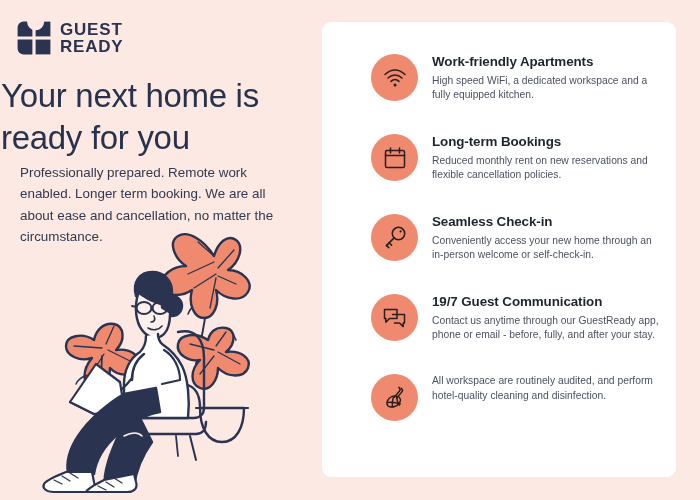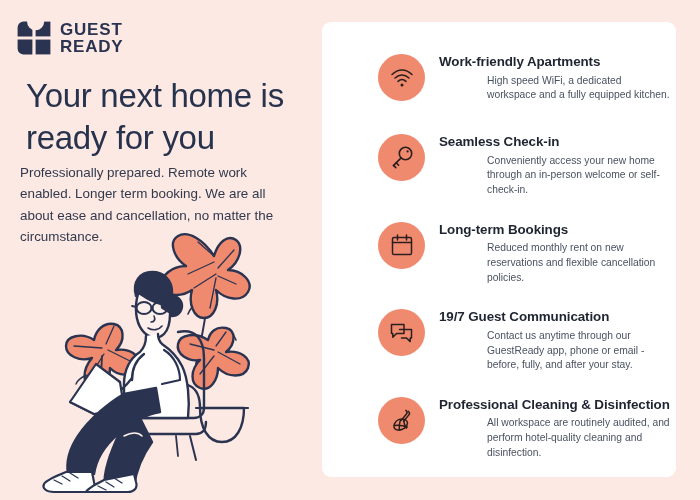--- a/index.html
+++ b/index.html
@@ -52,21 +52,21 @@
   .brand-wordmark span {
     font-family: "Liberation Sans", sans-serif;
     font-size: 17px;
     font-weight: 700;
     letter-spacing: 0.8px;
     color: #2a3350;
   }
 
   .headline {
     position: absolute;
-    left: 26px;
+    left: 1px;
     top: 75px;
     width: 290px;
     font-size: 33px;
     line-height: 1.27;
     font-weight: 300;
     letter-spacing: -0.3px;
     color: #27324c;
   }
 
   .subcopy {
@@ -95,21 +95,21 @@
     left: 322px;
     top: 22px;
     width: 354px;
     height: 455px;
     background: #ffffff;
     border-radius: 9px;
   }
 
   .feature-list {
     position: absolute;
-    left: 15px; top: 0;
+    left: 8px; top: 0;
     width: 100%;
     padding: 30px 0 0 15px;
   }
 
   .feature-row {
     display: flex;
     align-items: flex-start;
     gap: 14px;
     padding: 0 18px 0 26px;
     margin-bottom: 22px;
@@ -140,21 +140,20 @@
     line-height: 1.25;
     margin-bottom: 3px;
   }
 
   .feature-desc {
     font-size: 10.3px;
     font-weight: 400;
     line-height: 1.42;
     color: #4a5160;
     max-width: 250px;
-    margin-left: 48px;
   }
 </style>
 </head>
 <body>
 
 <div class="page">
 
   <div class="left-col">
 
     <div class="brand">
@@ -315,50 +314,50 @@
           </svg>
         </div>
         <div class="feature-text">
           <div class="feature-title">Work-friendly Apartments</div>
           <div class="feature-desc">High speed WiFi, a dedicated workspace and a fully equipped kitchen.</div>
         </div>
       </div>
 
       <div class="feature-row">
         <div class="feature-icon-wrap">
+          <svg width="26" height="26" viewBox="0 0 26 26">
+            <g fill="none" stroke="#2a1f1c" stroke-width="1.5" stroke-linecap="round" stroke-linejoin="round">
+              <rect x="3.5" y="5.5" width="19" height="17" rx="1.6"></rect>
+              <path d="M3.5 10.5 H22.5"></path>
+              <path d="M8.5 3 V8"></path>
+              <path d="M17.5 3 V8"></path>
+            </g>
+          </svg>
+        </div>
+        <div class="feature-text">
+          <div class="feature-title">Long-term Bookings</div>
+          <div class="feature-desc">Reduced monthly rent on new reservations and flexible cancellation policies.</div>
+        </div>
+      </div>
+
+      <div class="feature-row">
+        <div class="feature-icon-wrap">
           <svg width="27" height="27" viewBox="0 0 27 27">
             <g fill="none" stroke="#2a1f1c" stroke-width="1.6" stroke-linecap="round" stroke-linejoin="round">
               <circle cx="17.5" cy="9.5" r="6.2"></circle>
               <circle cx="19.6" cy="7.4" r="1.1" fill="#2a1f1c" stroke="none"></circle>
               <path d="M13.1 13.9 L5.4 21.6"></path>
               <path d="M8.2 18.8 L10.6 21.2"></path>
               <path d="M5.6 21.4 L7.8 23.6"></path>
             </g>
           </svg>
         </div>
         <div class="feature-text">
           <div class="feature-title">Seamless Check-in</div>
           <div class="feature-desc">Conveniently access your new home through an in-person welcome or self-check-in.</div>
-        </div>
-      </div>
-
-      <div class="feature-row">
-        <div class="feature-icon-wrap">
-          <svg width="26" height="26" viewBox="0 0 26 26">
-            <g fill="none" stroke="#2a1f1c" stroke-width="1.5" stroke-linecap="round" stroke-linejoin="round">
-              <rect x="3.5" y="5.5" width="19" height="17" rx="1.6"></rect>
-              <path d="M3.5 10.5 H22.5"></path>
-              <path d="M8.5 3 V8"></path>
-              <path d="M17.5 3 V8"></path>
-            </g>
-          </svg>
-        </div>
-        <div class="feature-text">
-          <div class="feature-title">Long-term Bookings</div>
-          <div class="feature-desc">Reduced monthly rent on new reservations and flexible cancellation policies.</div>
         </div>
       </div>
 
       <div class="feature-row">
         <div class="feature-icon-wrap">
           <svg width="27" height="27" viewBox="0 0 27 27">
             <g fill="none" stroke="#2a1f1c" stroke-width="1.5" stroke-linecap="round" stroke-linejoin="round">
               <path d="M3.5 5.5 H16 V14.5 H8.5 L4.8 18.2 V14.5 H3.5 Z"></path>
               <path d="M11.5 10.5 H23.5 V19 H22.2 V22.6 L18.5 19 H13.5"></path>
             </g>
@@ -378,21 +377,20 @@
               <path d="M17.9 3.4 C19.2 4.5 19.4 5.9 18.5 7.0 L13.3 13.2"></path>
               <path d="M16.4 12.4 C12.4 11.3 8.4 13.0 6.6 16.6 C5.3 19.2 5.9 21.7 8.2 22.6
                        C11.6 23.9 16.0 22.4 18.5 19.0 C20.3 16.5 19.6 13.3 16.4 12.4 Z"></path>
               <path d="M12.3 13.4 C11.4 16.4 11.0 19.6 11.3 22.9"></path>
               <path d="M15.6 12.9 C15.9 16.0 16.8 19.0 18.3 21.2"></path>
               <path d="M6.4 18.6 C9.8 18.0 14.6 18.4 19.2 20.0"></path>
             </g>
           </svg>
         </div>
         <div class="feature-text">
-          <div class="feature-title">Professional Cleaning &amp; Disinfection</div>
           <div class="feature-desc">All workspace are routinely audited, and perform hotel-quality cleaning and disinfection.</div>
         </div>
       </div>
 
     </div>
   </div>
 
 </div>
 
 </body></html>

